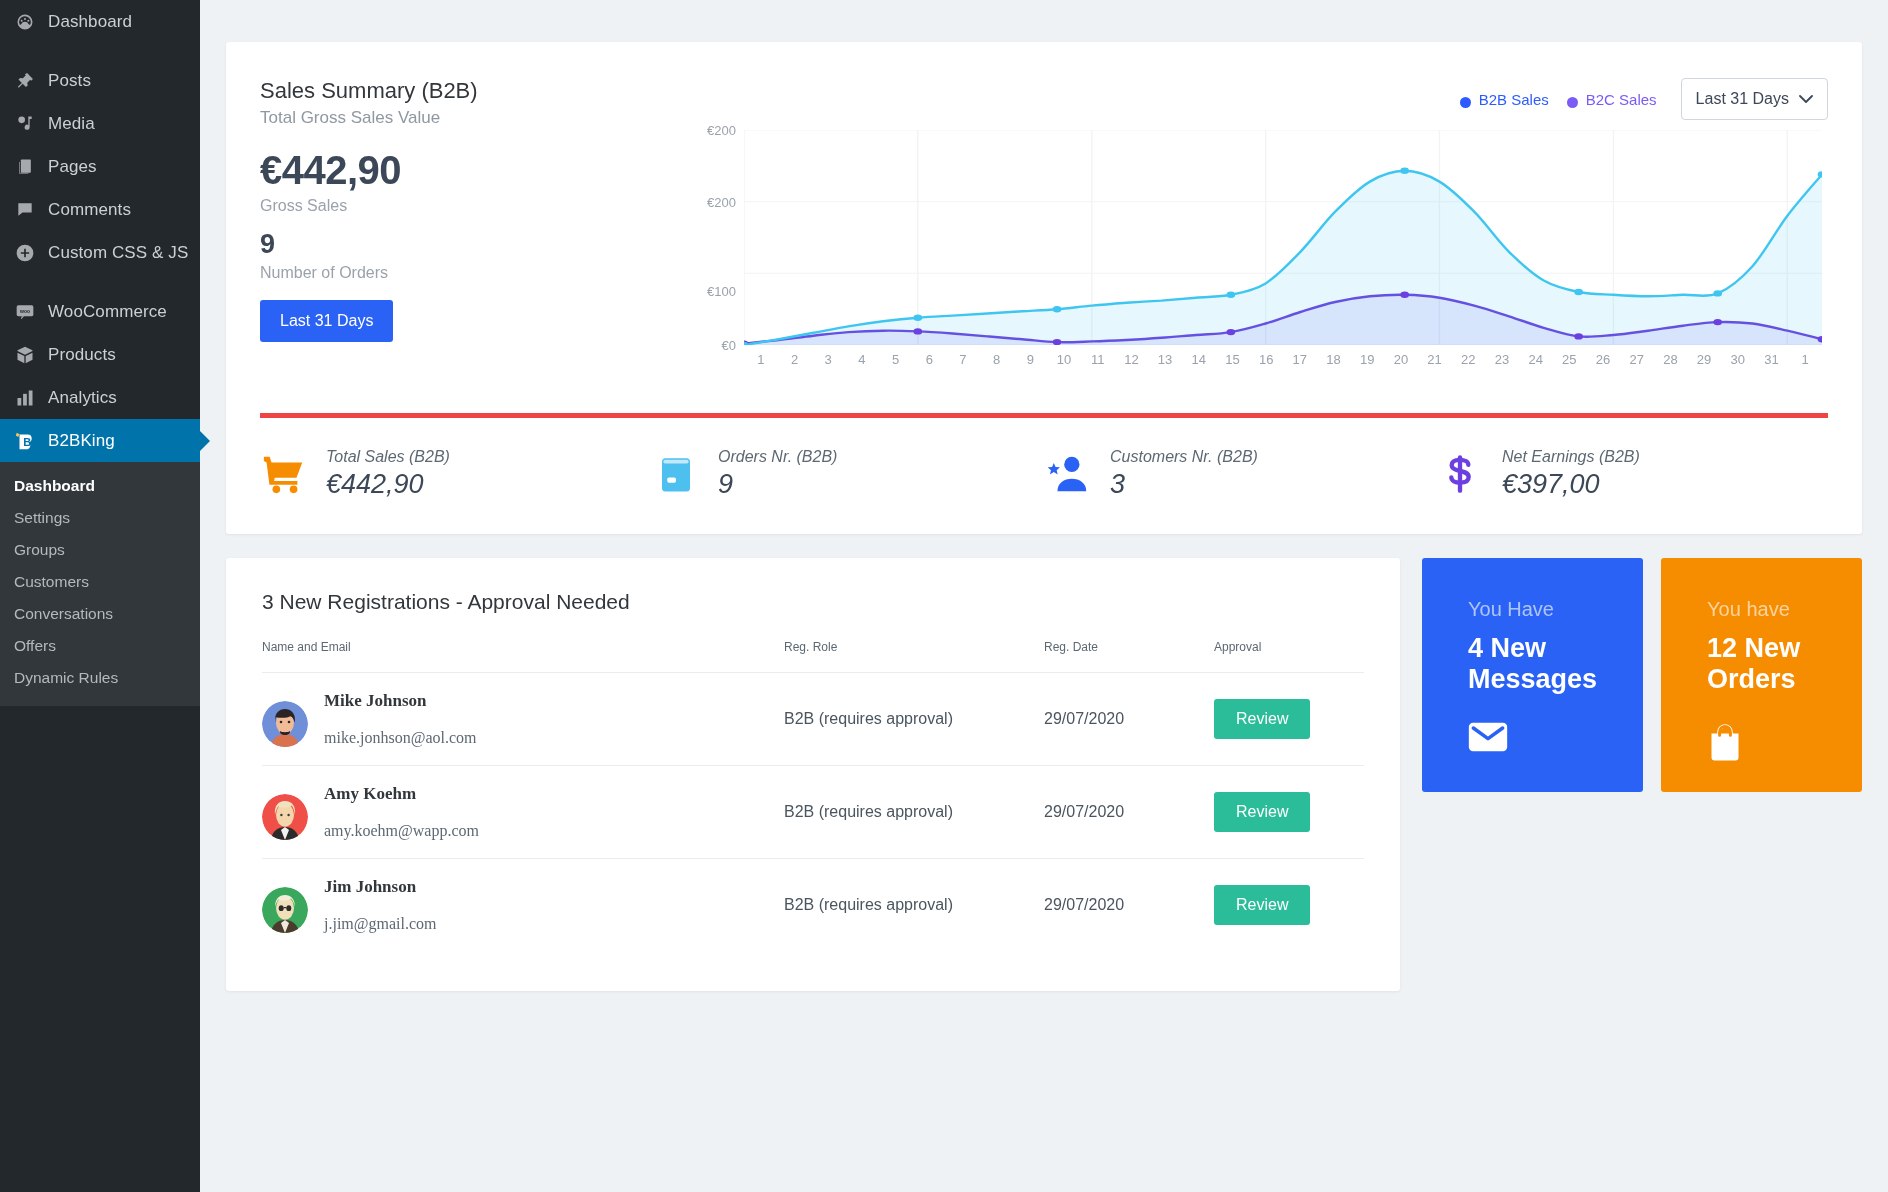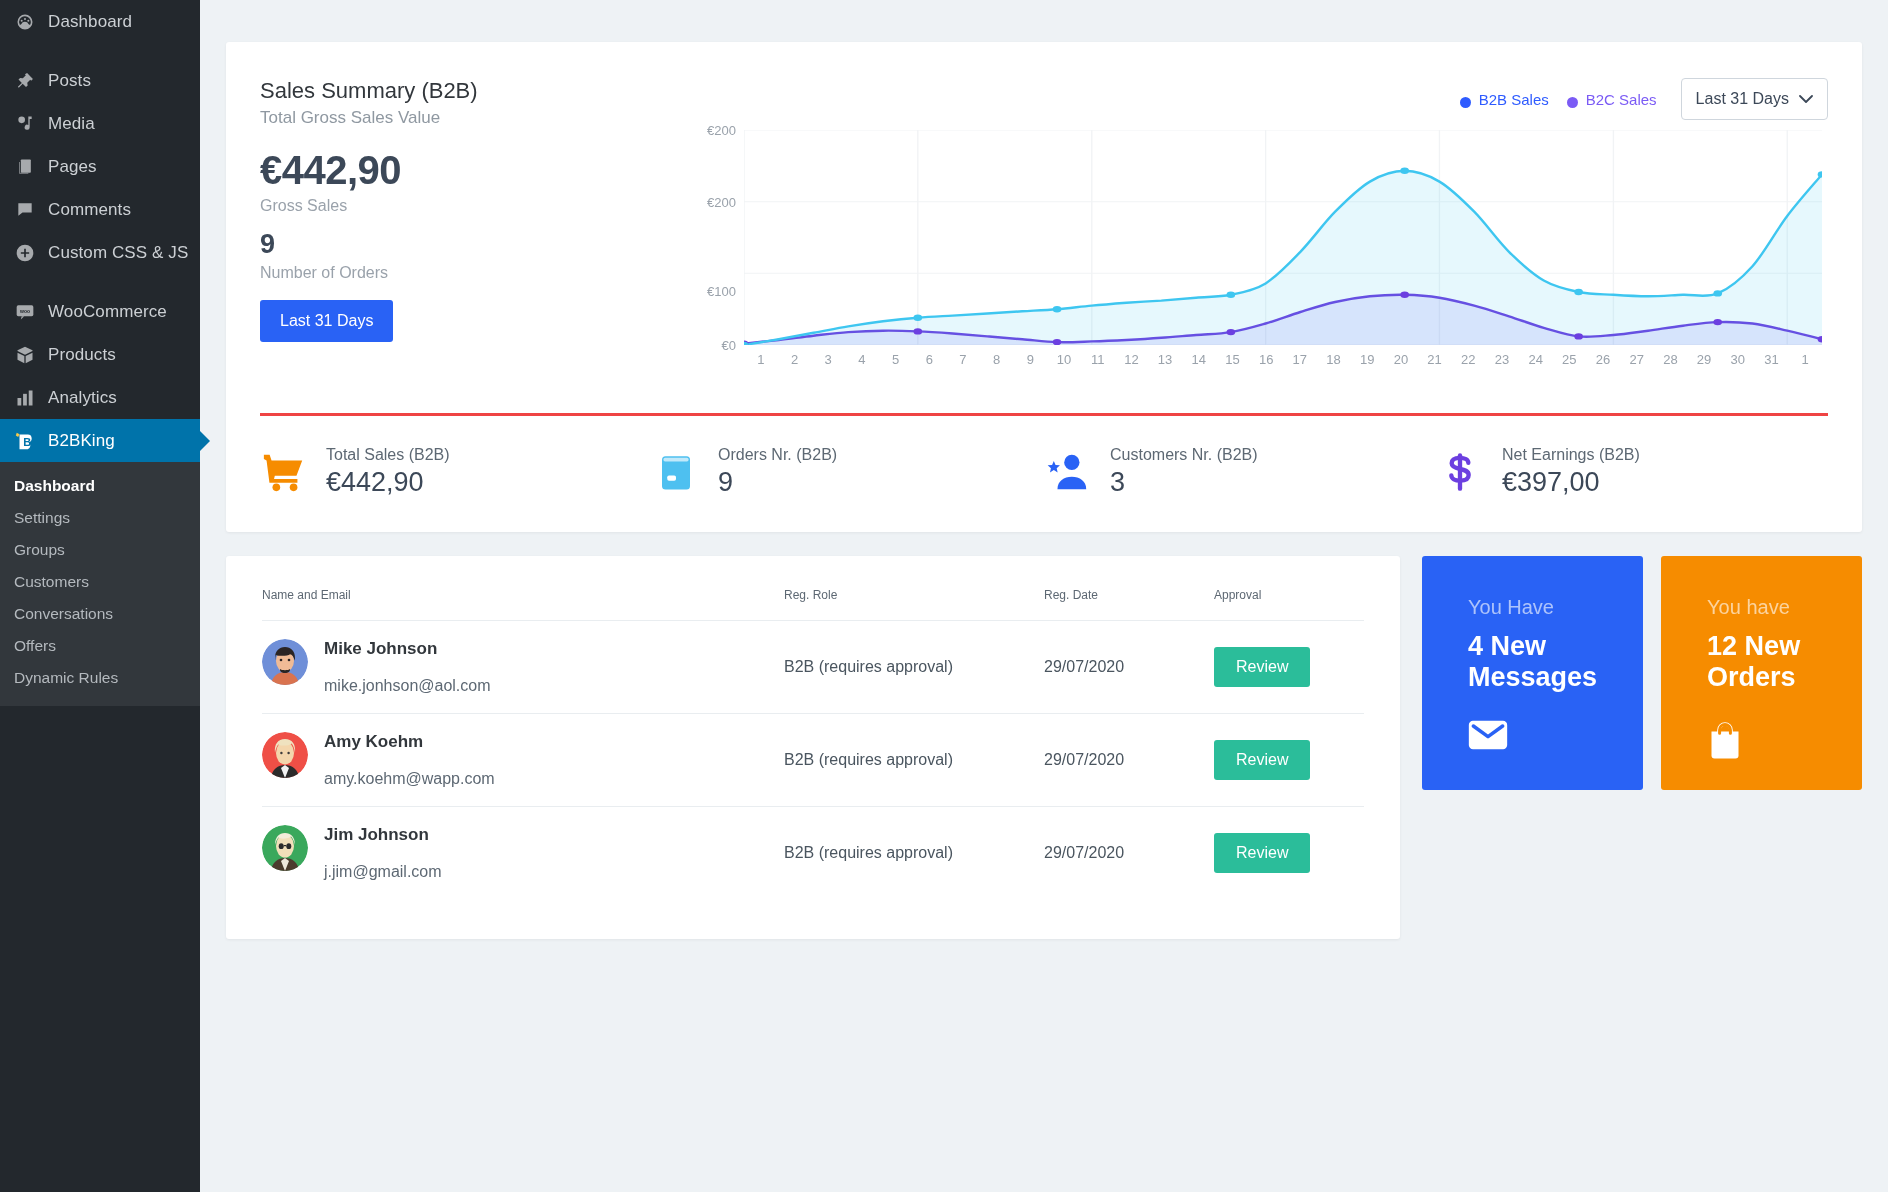--- a/index.html
+++ b/index.html
@@ -83,40 +83,40 @@
   .chart-area { position: relative; height: 255px; margin-top: 10px; }
 
   .yaxis { position: absolute; left: 0; top: 0; width: 50px; height: 215px; }
   .ytick { position: absolute; right: 4px; font-size: 13px; color: #9aa2ab; transform: translateY(-50%); }
   .plot { position: absolute; left: 54px; right: 6px; top: 0; height: 215px; }
   .xaxis { position: absolute; left: 54px; right: 6px; top: 222px; display: flex; }
   .xtick { flex: 1; text-align: center; font-size: 13px; color: #9aa2ab; }
 
   
   .stats {
-    display: flex; border-top: 3px solid #ef4444;
-    margin: 18px 34px 0 34px; padding: 30px 0 34px 0;
+    display: flex; border-top: 5px solid #ef4444;
+    margin: 18px 34px 0 34px; padding: 30px 0 34px 0; font-style: italic;
   }
   .stat { flex: 1; display: flex; align-items: center; gap: 18px; }
   .stat-ico { width: 48px; height: 48px; display:flex; align-items:center; justify-content:center; flex:0 0 48px;}
   .stat-lbl { font-size: 16px; color: #5d6873; }
   .stat-val { font-size: 27px; color: #3c4858; margin-top: 3px; }
 
   
   .bottom { display: flex; gap: 22px; }
   .reg-card { flex: 1; padding: 32px 36px 40px 36px; }
   .reg-title { font-size: 21px; color: #32373c; margin-bottom: 26px; }
   table.reg { width: 100%; border-collapse: collapse; }
   table.reg th {
     text-align: left; font-size: 12px; color: #5d6873; font-weight: 400;
     padding: 0 0 18px 0; border-bottom: 1px solid #e9edf0;
   }
   table.reg td { padding: 18px 0; border-bottom: 1px solid #e9edf0; vertical-align: middle; }
   table.reg tr:last-child td { border-bottom: none; }
-  .person { display: flex; align-items: flex-start; gap: 16px; }
+  .person { display: flex; align-items: flex-end; gap: 16px; font-family: Liberation Serif, serif; }
   .avatar { width: 46px; height: 46px; border-radius: 50%; flex: 0 0 46px; overflow:hidden; }
   .p-name { font-size: 17px; color: #32373c; font-weight: bold; }
   .p-mail { font-size: 16px; color: #5d6873; margin-top: 18px; }
   .cell-txt { font-size: 16px; color: #4a555f; }
   .review-btn {
     background: #2bbd9a; color: #fff; border: none; border-radius: 3px;
     padding: 11px 22px; font-size: 16px; cursor: pointer;
     font-family: "Liberation Sans", sans-serif;
   }
   .col-role { width: 260px; }
@@ -398,20 +398,21 @@
               </svg>
             </span>
     <span><span class="stat-lbl">Net Earnings (B2B)</span>
     <div class="stat-val">€397,00</div></span>
           </div>
         </div>
     </section>
 
     <div class="bottom">
       <section class="card reg-card">
+        <div class="reg-title">3 New Registrations - Approval Needed</div>
         <table class="reg">
           <thead>
               <tr>
             <th>Name and Email</th>
             <th class="col-role">Reg. Role</th>
             <th class="col-date">Reg. Date</th>
             <th class="col-appr">Approval</th>
           </tr>
             </thead>
           <tbody id="reg-body">

